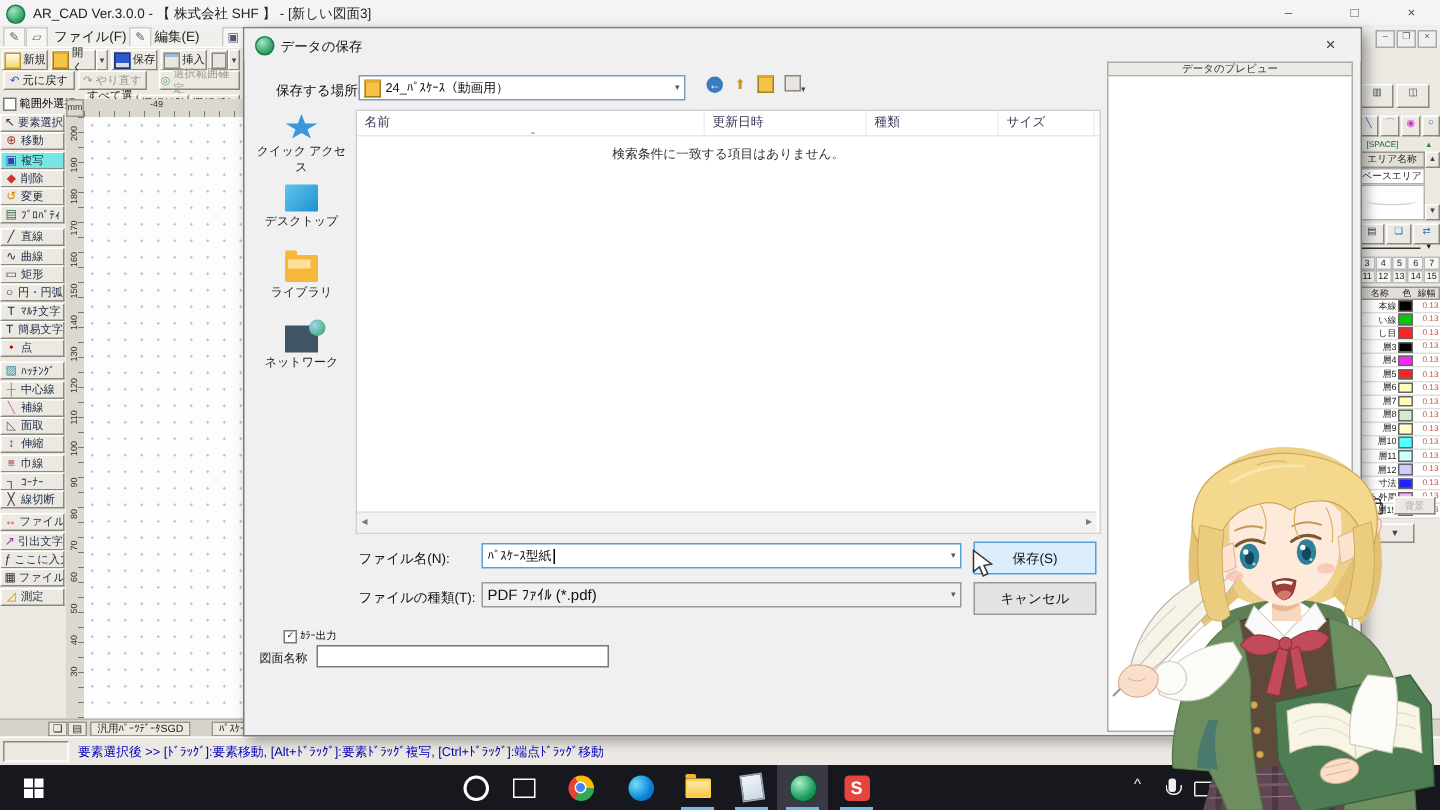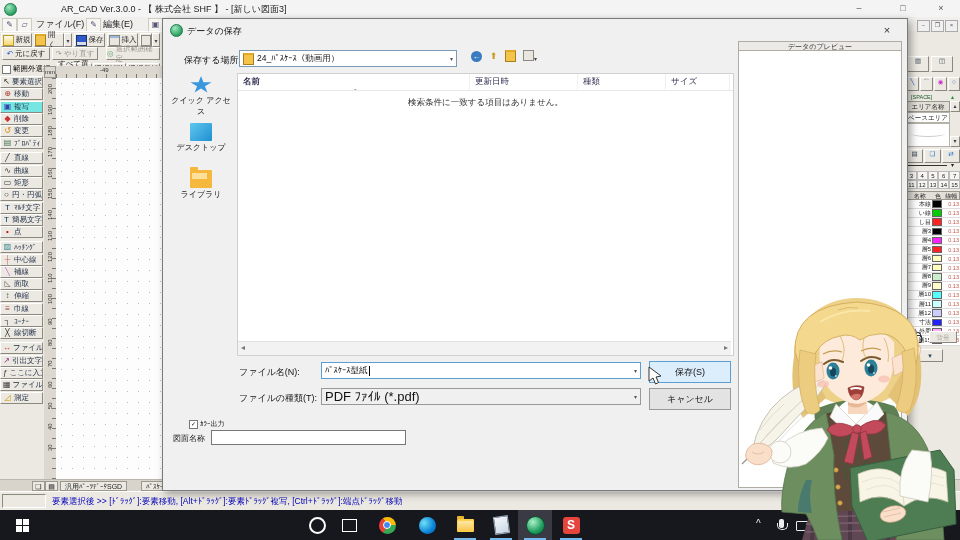--- a/index.html
+++ b/index.html
@@ -2,21 +2,21 @@
 <html><head>
 <meta charset="utf-8">
 <style>
   html,body{margin:0;padding:0;}
   body{font-family:"Liberation Sans","DejaVu Sans",sans-serif;}
   #screen{position:relative;width:960px;height:540px;overflow:hidden;background:#ece9e2;}
   .abs{position:absolute;}
   
   .titlebar{left:0;top:0;width:960px;height:17px;background:#f4f4f4;border-bottom:1px solid #ddd;font-size:9px;color:#222;}
   .appicon{left:4px;top:3px;width:11px;height:11px;border-radius:50%;background:radial-gradient(circle at 35% 30%,#9fe8c0,#2d9e62 70%);border:1px solid #1c7a48;}
-  .title-text{left:22px;top:3px;white-space:nowrap;margin-left:39px;}
+  .title-text{left:22px;top:3px;white-space:nowrap;}
   .winbtn{top:2px;width:26px;height:13px;text-align:center;font-size:9px;color:#555;line-height:13px;}
   .menubar{left:0;top:17px;width:960px;height:14px;background:#f0efec;font-size:9px;color:#222;}
   .menuicon{top:1px;width:13px;height:12px;border:1px solid #cfccc4;background:#f7f6f2;text-align:center;font-size:8px;line-height:12px;color:#557;}
   .menuitem{top:1px;height:12px;line-height:12px;padding:0 3px;}
   .tb{background:#ece9e2;}
   .toolbar1{left:0;top:31px;width:960px;height:16px;border-top:1px solid #fff;}
   .toolbar2{left:0;top:47px;width:960px;height:15px;}
   .toolbar3{left:0;top:62px;width:960px;height:14px;border-bottom:1px solid #b9b6ae;}
   .btn3d{background:#ece9e2;border:1px solid;border-color:#ffffff #8a887f #8a887f #ffffff;font-size:7.5px;color:#222;display:flex;align-items:center;justify-content:center;gap:2px;box-sizing:border-box;}
   .btn3d.disabled{color:#9a978e;}
@@ -508,26 +508,30 @@
         <div>クイック アクセス</div>
       </div>
         <div class="place">
         <div class="pic pi-desktop"></div>
         <div>デスクトップ</div>
       </div>
         <div class="place">
         <div class="pic pi-library"></div>
         <div>ライブラリ</div>
       </div>
+        <div class="place">
+        <div class="pic pi-network"></div>
+        <div>ネットワーク</div>
+      </div>
       </div>
 
     <div class="filearea">
       <div class="fcolhead">
 
-      <div class="col" style="width: 232px; font-weight: bold;"><span>名前</span></div>
+      <div class="col" style="width: 232px;"><span>名前</span></div>
           <div class="col" style="width: 108px;"><span>更新日時</span></div>
           <div class="col" style="width: 88px;"><span>種類</span></div>
           <div class="col" style="width: 64px;"><span>サイズ</span></div>
         </div>
       <div class="sortmark abs" style="left:116px;top:13px;">ˆ</div>
       <div class="emptymsg">検索条件に一致する項目はありません。</div>
       <div class="hscroll">
         <div class="hsarrow" style="left:3px;">◂</div>
         <div class="hsarrow" style="right:3px;">▸</div>
       </div>
@@ -535,21 +539,21 @@
 
     <div class="abs fieldlabel" style="left:76px;top:347px;">ファイル名(N):</div>
     <div class="combo" style="left:158px;top:343px;width:320px;border-color:#5a9fd4;text-align:center;">
       <span style="font-size:8.5px;">ﾊﾟｽｹｰｽ型紙</span>
         <span class="caret"></span>
       <span class="dd">▾</span>
     </div>
     <div class="dlgbtn savebtn" style="left:486px;top:342px;">保存(S)</div>
     <div class="abs fieldlabel" style="left:76px;top:373px;">ファイルの種類(T):</div>
     <div class="combo" style="left:158px;top:369px;width:320px;background:#f0f0f0;border-color:#999;">
-      <span style="font-size:13px;">PDF ﾌｧｲﾙ (*.pdf)</span>
+      <span style="font-size:10px;">PDF ﾌｧｲﾙ (*.pdf)</span>
       <span class="dd">▾</span>
     </div>
     <div class="dlgbtn cancelbtn" style="left:486px;top:369px;">キャンセル</div>
 
     <div class="abs" style="left:26px;top:400px;font-size:7px;display:flex;align-items:center;gap:2px;">
       <span class="chk" style="font-size:6px;line-height:6px;text-align:center;">✓</span>
       <span>ｶﾗｰ出力</span>
     </div>
     <div class="abs fieldlabel" style="left:10px;top:414px;font-size:8px;">図面名称</div>
     <div class="abs" style="left:48px;top:411px;width:195px;height:15px;background:#fff;border:1px solid #777;box-sizing:border-box;"></div>

